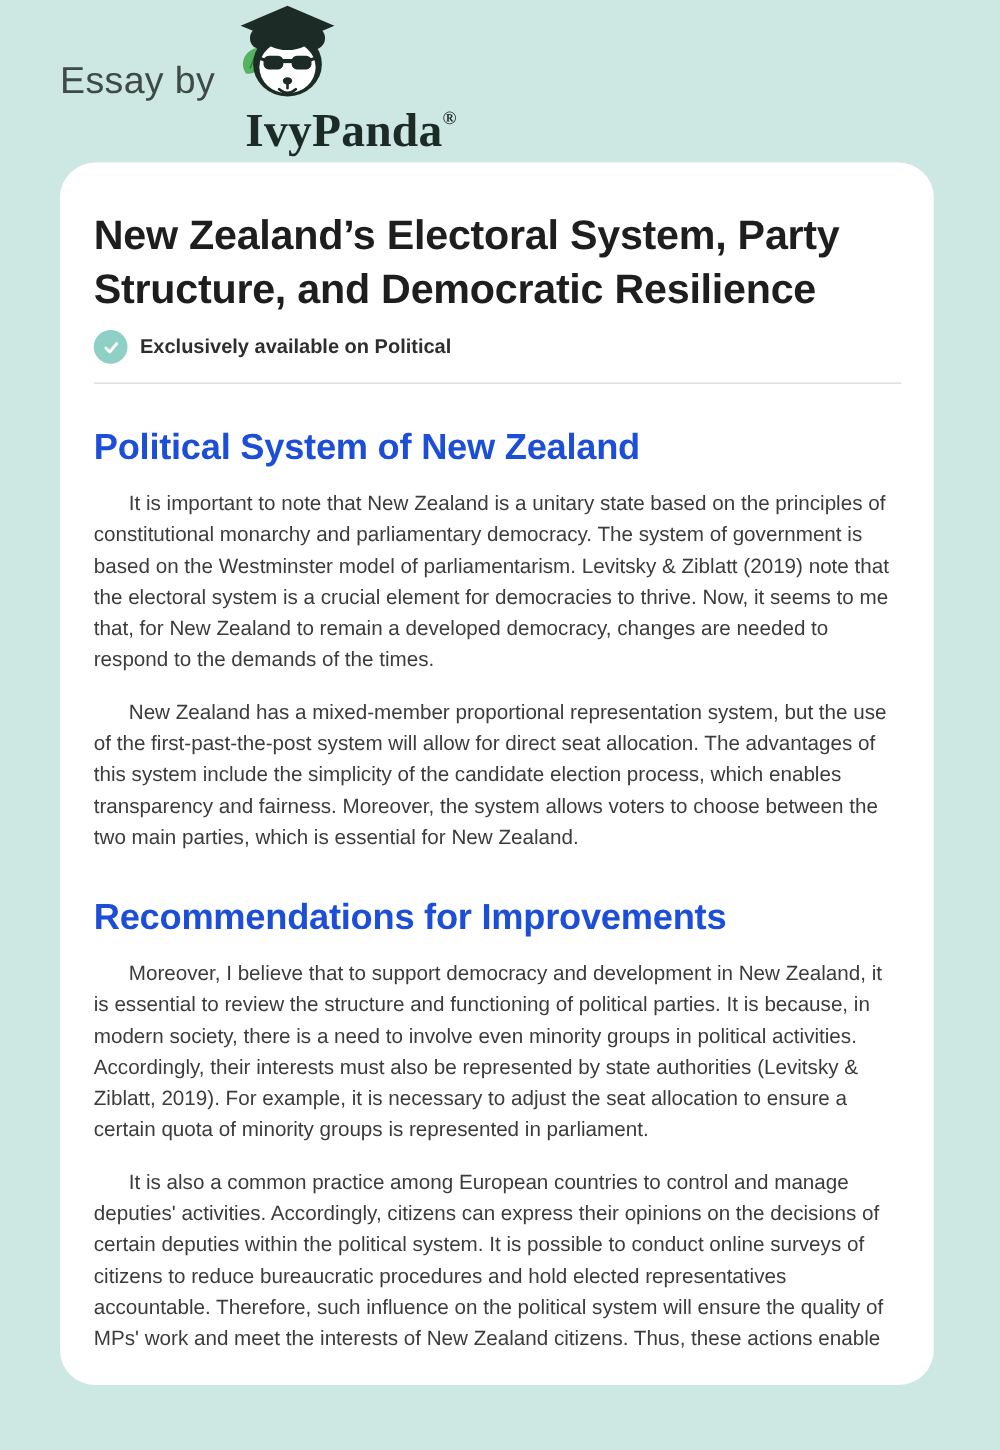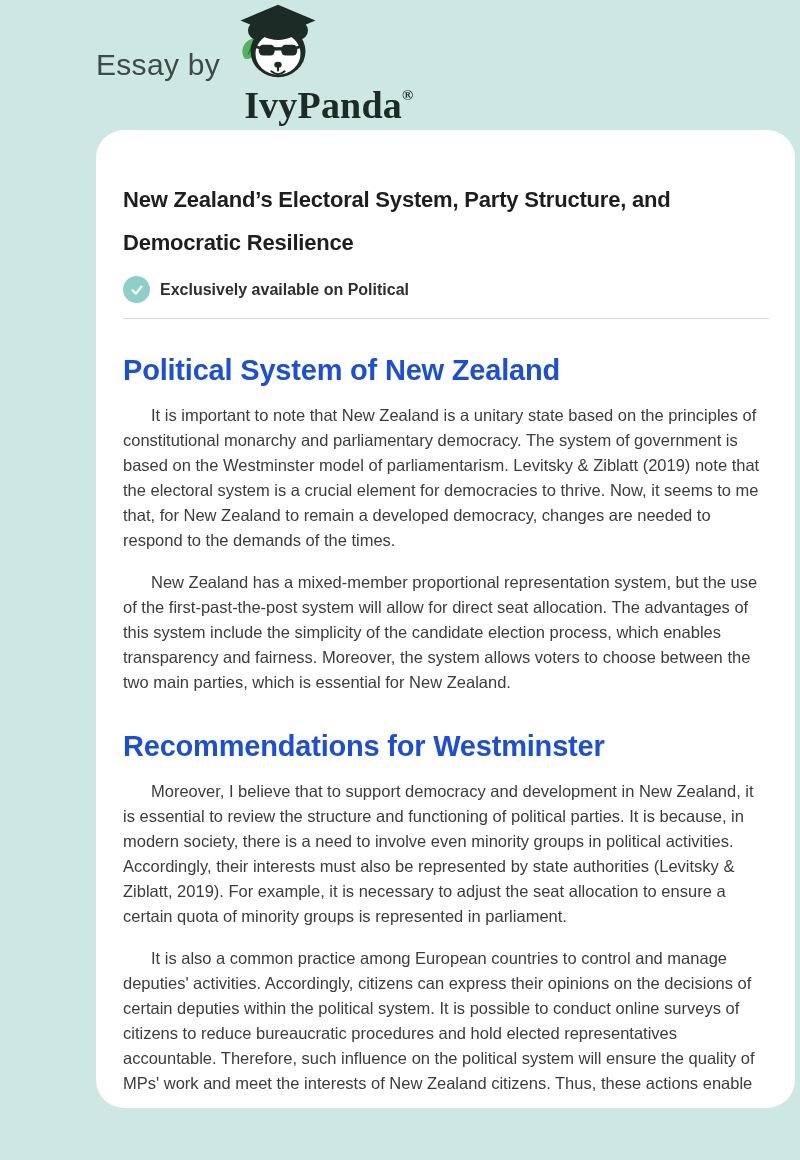--- a/index.html
+++ b/index.html
@@ -4,21 +4,21 @@
 <style>
   * { box-sizing: border-box; }
   html, body { margin: 0; padding: 0; }
   body {
     width: 800px;
     height: 1160px;
     background: #cde7e2;
     font-family: "Liberation Sans", sans-serif;
     -webkit-font-smoothing: antialiased;
   }
-  .page { width: 800px; height: 1160px; overflow: hidden; padding-left: 48px; }
+  .page { width: 800px; height: 1160px; overflow: hidden; }
 
   
   .site-header {
     height: 130px;
     display: flex;
     align-items: center;
     padding-left: 48px;
   }
   .essay-by {
     font-size: 30px;
@@ -51,26 +51,26 @@
   .card {
     width: 699px;
     height: 978px;
     margin-left: 48px;
     background: #ffffff;
     border-radius: 28px;
     padding: 36px 26px 40px 27px;
     overflow: hidden;
   }
   h1.essay-title {
-    font-size: 22px;
+    font-size: 33px;
     line-height: 43px;
     font-weight: 700;
     color: #1e1e1e;
     letter-spacing: -0.2px;
-    margin: 12px 0 12px 0;
+    margin: 0 0 12px 0;
   }
   .avail {
     display: flex;
     align-items: center;
     gap: 10px;
   }
   .check {
     width: 27px;
     height: 27px;
     border-radius: 50%;
@@ -158,21 +158,21 @@
     </div>
 
     <hr class="divider">
 
     <h2 class="section-heading">Political System of New Zealand</h2>
 
     <p class="body-para">It is important to note that New Zealand is a unitary state based on the principles of constitutional monarchy and parliamentary democracy. The system of government is based on the Westminster model of parliamentarism. Levitsky &amp; Ziblatt (2019) note that the electoral system is a crucial element for democracies to thrive. Now, it seems to me that, for New Zealand to remain a developed democracy, changes are needed to respond to the demands of the times.</p>
 
     <p class="body-para">New Zealand has a mixed-member proportional representation system, but the use of the first-past-the-post system will allow for direct seat allocation. The advantages of this system include the simplicity of the candidate election process, which enables transparency and fairness. Moreover, the system allows voters to choose between the two main parties, which is essential for New Zealand.</p>
 
-    <h2 class="section-heading">Recommendations for Westminster</h2>
+    <h2 class="section-heading">Recommendations for Improvements</h2>
 
     <p class="body-para">Moreover, I believe that to support democracy and development in New Zealand, it is essential to review the structure and functioning of political parties. It is because, in modern society, there is a need to involve even minority groups in political activities. Accordingly, their interests must also be represented by state authorities (Levitsky &amp; Ziblatt, 2019). For example, it is necessary to adjust the seat allocation to ensure a certain quota of minority groups is represented in parliament.</p>
 
     <p class="body-para">It is also a common practice among European countries to control and manage deputies' activities. Accordingly, citizens can express their opinions on the decisions of certain deputies within the political system. It is possible to conduct online surveys of citizens to reduce bureaucratic procedures and hold elected representatives accountable. Therefore, such influence on the political system will ensure the quality of MPs' work and meet the interests of New Zealand citizens. Thus, these actions enable</p>
 
   </main>
 
 </div>
 
 </body></html>

